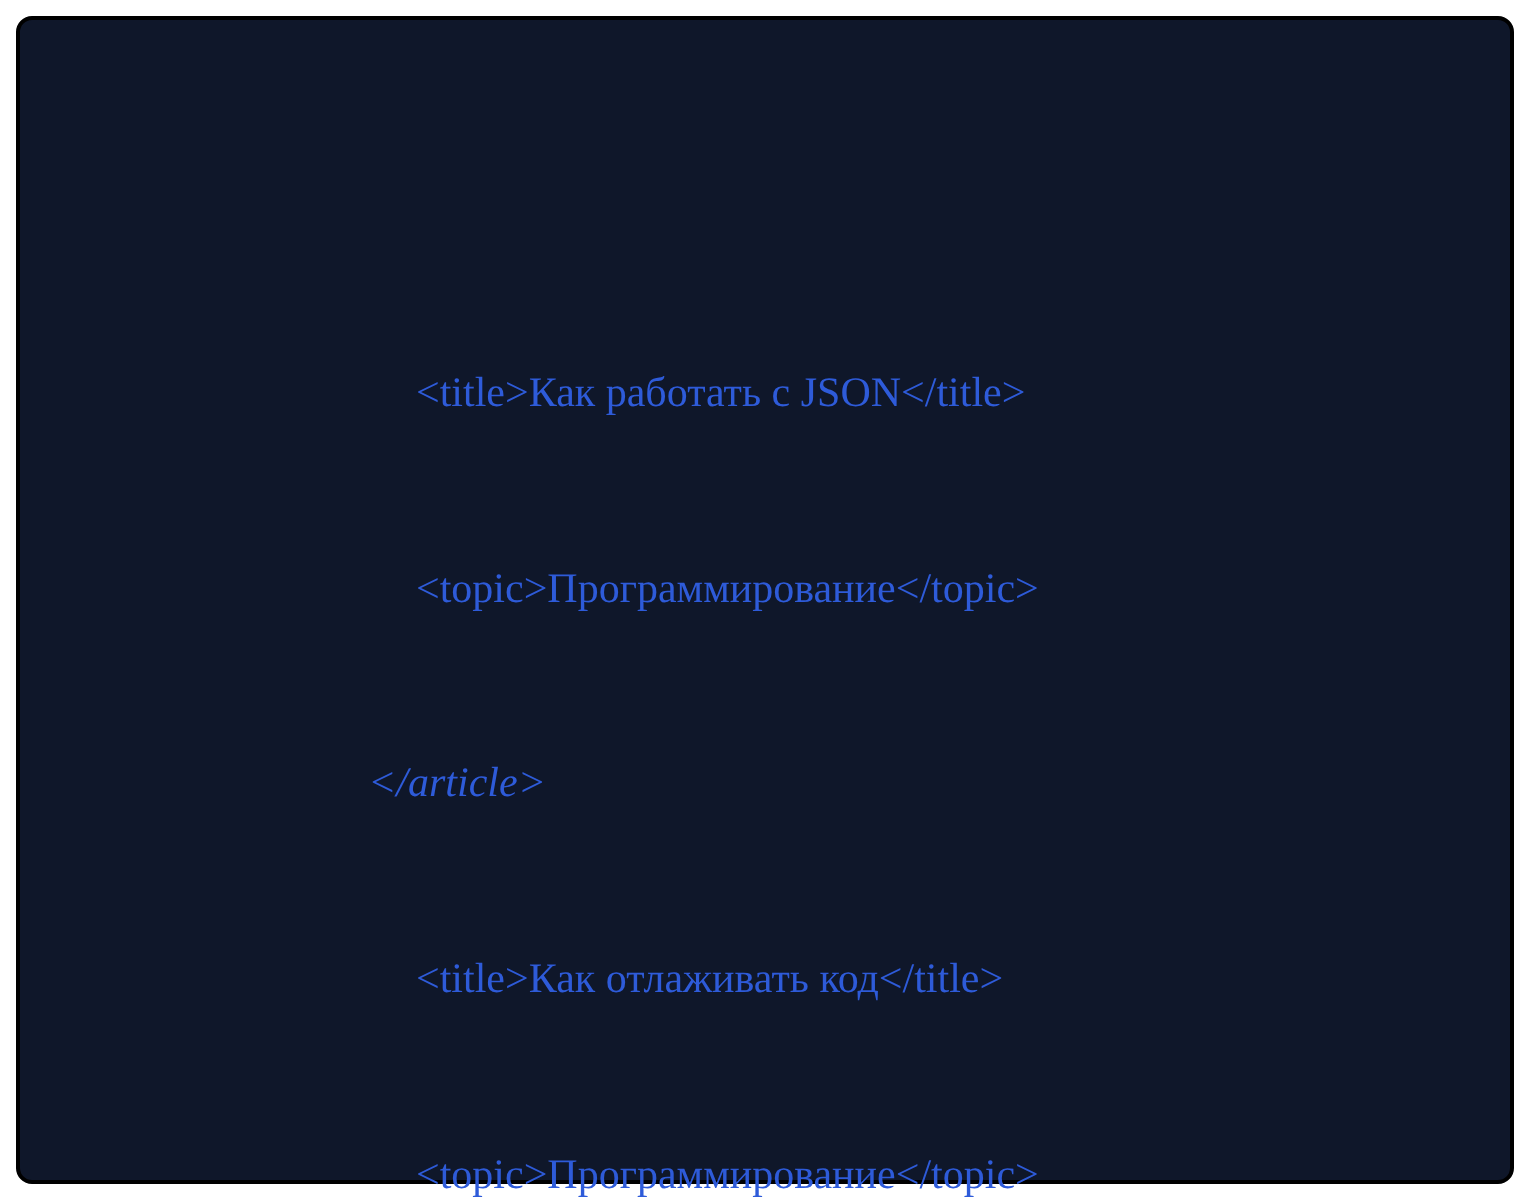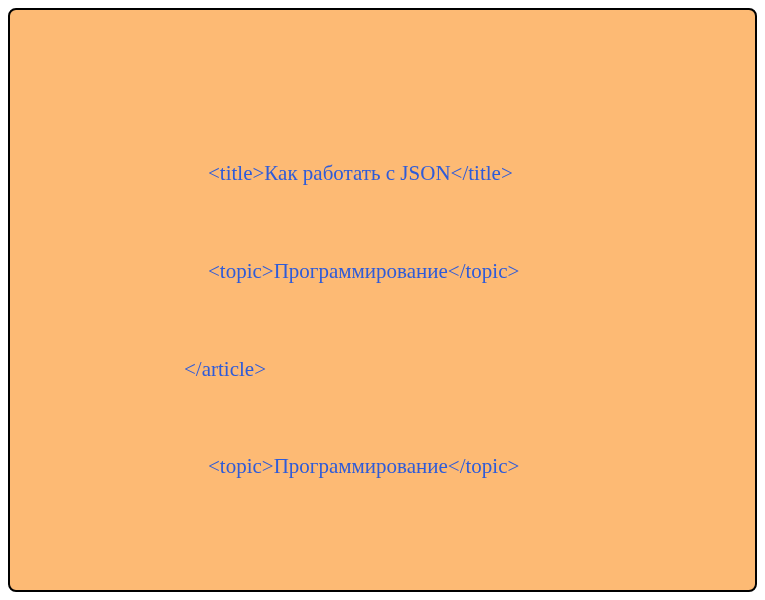--- a/index.html
+++ b/index.html
@@ -14,50 +14,51 @@
       display: flex;
       align-items: center;
       justify-content: center;
       padding: 8px;
     }
     .frame {
       width: 100%;
       height: 100%;
       border: 2px solid #000000;
       border-radius: 8px;
-      background: #fdba74;
+      background: #0f172a;
       position: relative;
       display: flex;
-      align-items: center;
       justify-content: flex-start;
       padding-left: 150px;
       padding-top: 40px;
     }
     .code-block {
       font-family: "Comic Sans MS", "Segoe Script", "Bradley Hand", cursive;
       color: #2e5bd9;
       font-size: 21px;
       line-height: 1.55;
       white-space: pre;
       font-weight: 500;
     }
     .indent-1 {
       padding-left: 24px;
+      font-style: italic;
     }
     .indent-2 {
       padding-left: 48px;
     }
   </style>
 </head>
 <body>
 
 <div class="frame">
   <div class="code-block">
     
     
     <div class="indent-2">&lt;title&gt;Как работать с JSON&lt;/title&gt;</div>
     <div class="indent-2">&lt;topic&gt;Программирование&lt;/topic&gt;</div>
     <div class="indent-1">&lt;/article&gt;</div>
+    <div class="indent-2">&lt;title&gt;Как отлаживать код&lt;/title&gt;</div>
     <div class="indent-2">&lt;topic&gt;Программирование&lt;/topic&gt;</div>
     
     
   </div>
 </div>
 
 </body></html>

